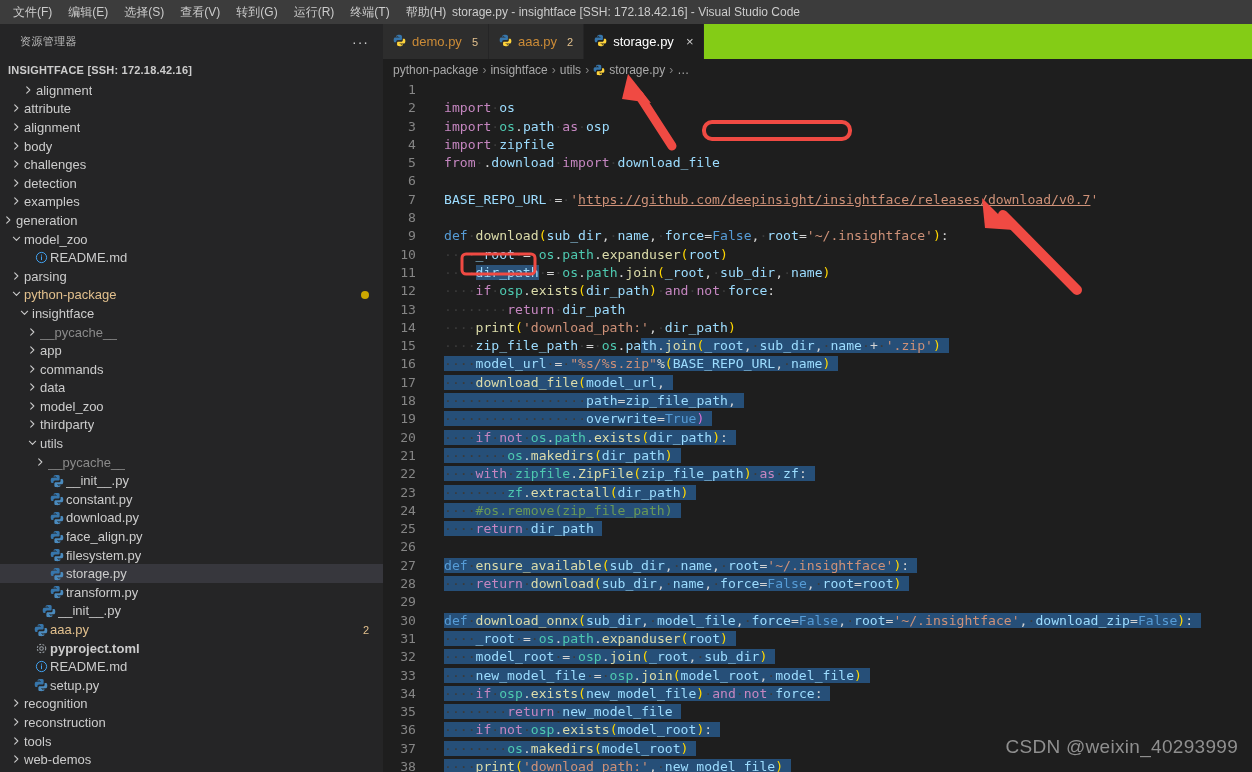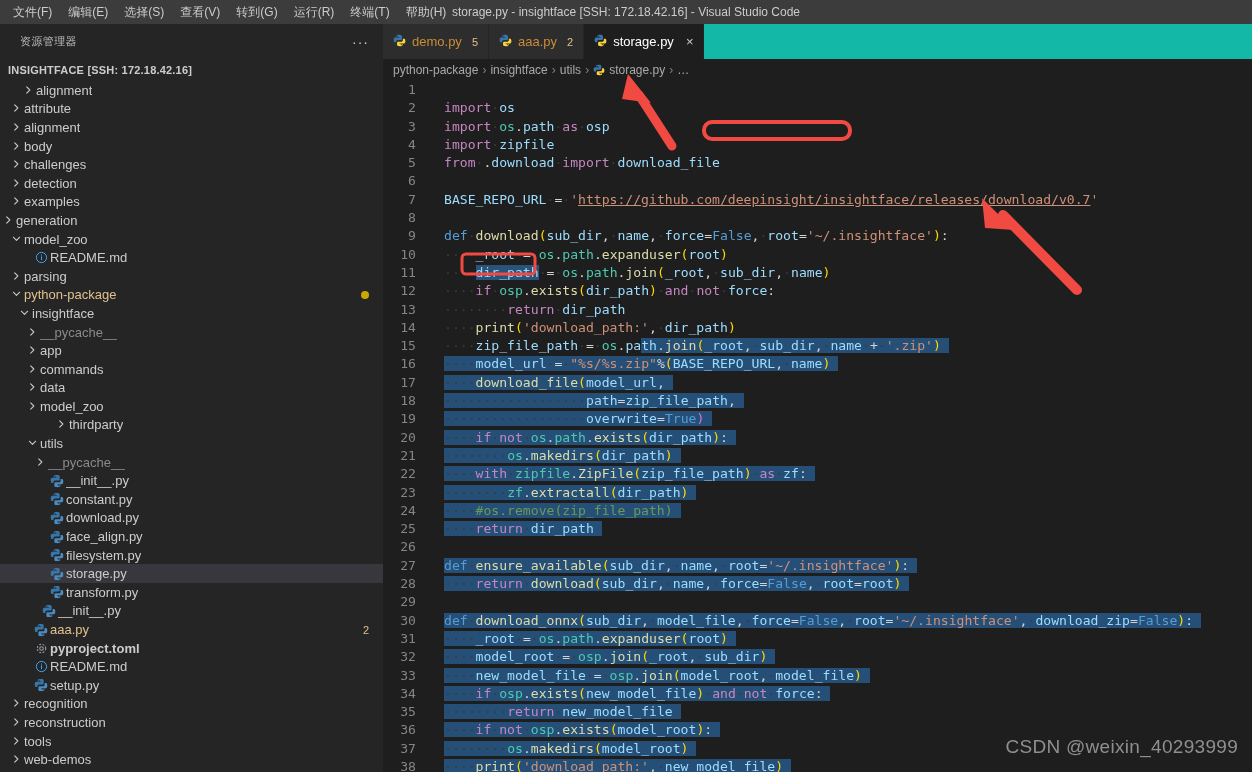--- a/index.html
+++ b/index.html
@@ -59,21 +59,21 @@
     position:absolute; right:14px; width:8px; height:8px; border-radius:50%;
     background:#cca700;
   }
   .indent-guide {
     position:absolute; top:0; bottom:0; width:1px; background:#585858;
   }
 
   
   #editor-area { flex:1; display:flex; flex-direction:column; background:#1e1e1e; min-width:0; }
 
-  #tabs { height:35px; background:#14b8a6; display:flex; flex:none; }
+  #tabs { height:35px; background:#84cc16; display:flex; flex:none; }
   .tab {
     display:flex; align-items:center; gap:6px; padding:0 10px;
     background:#2d2d2d; color:#969696; font-size:13px; position:relative;
     border-right:1px solid #252526; cursor:pointer; white-space:nowrap;
   }
   .tab.active { background:#1e1e1e; color:#ffffff; }
   .tab.active::before {
     content:""; position:absolute; left:0; right:0; top:0; height:1px; background:#1e1e1e;
   }
   .tab .tname { color:#cb8b37; }
@@ -295,21 +295,21 @@
           <span class="rlabel">data</span>
         </div>
         <div class="row" style="padding-left: 24px;">
           <span class="twisty">
             <svg width="9" height="9" viewBox="0 0 10 10">
               <path d="M3 1.5L6.5 5L3 8.5" fill="none" stroke="#cccccc" stroke-width="1.2" stroke-linecap="round" stroke-linejoin="round"></path>
             </svg>
           </span>
           <span class="rlabel">model_zoo</span>
         </div>
-        <div class="row" style="padding-left: 24px; margin-left: 29px;">
+        <div class="row" style="padding-left: 24px;">
           <span class="twisty">
             <svg width="9" height="9" viewBox="0 0 10 10">
               <path d="M3 1.5L6.5 5L3 8.5" fill="none" stroke="#cccccc" stroke-width="1.2" stroke-linecap="round" stroke-linejoin="round"></path>
             </svg>
           </span>
           <span class="rlabel">thirdparty</span>
         </div>
         <div class="row" style="padding-left: 24px;">
           <span class="twisty">
             <svg width="9" height="9" viewBox="0 0 10 10">

